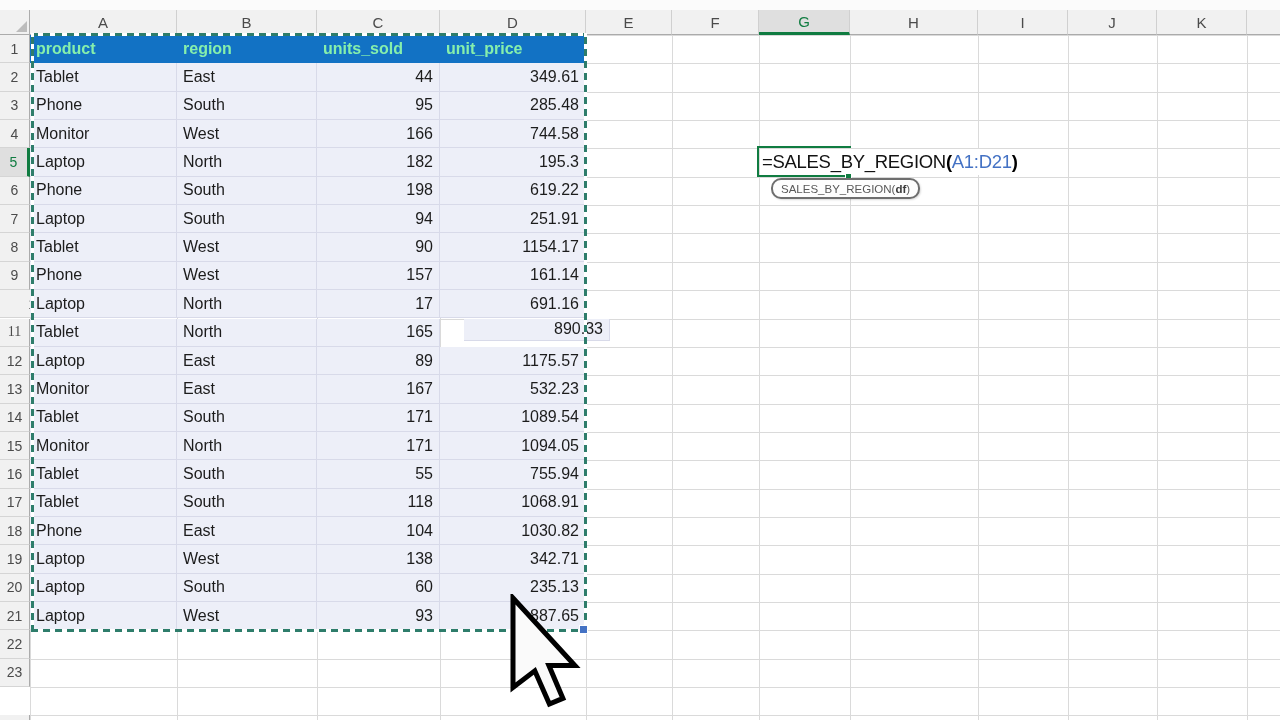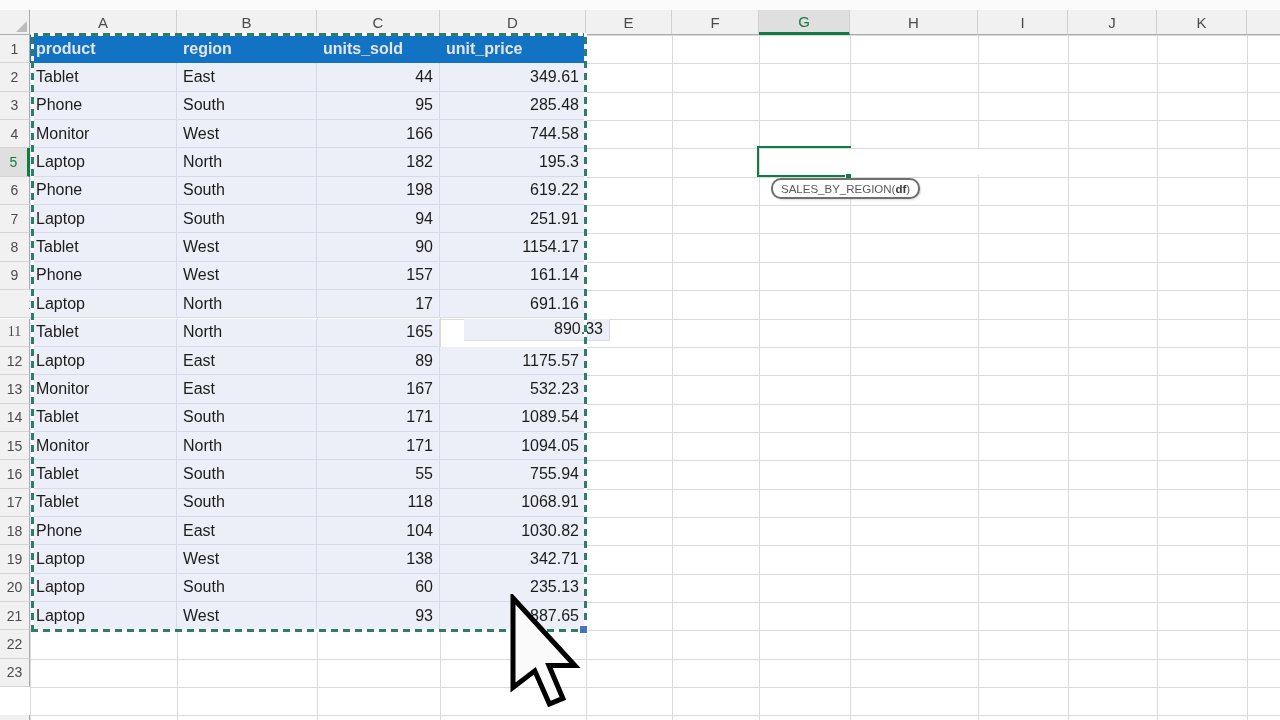--- a/index.html
+++ b/index.html
@@ -24,21 +24,21 @@
   .rowhdr { position:absolute; left:0; width:30px; background:#F1F1F1;
             border-right:1px solid #ABABAB; border-bottom:1px solid #D5D5D5;
             box-sizing:border-box; color:#4B4B4B; font-size:14px;
             display:flex; align-items:center; justify-content:center; }
   .rowhdr.active { background:#DFDFDF; color:var(--green); border-right:3px solid var(--green); }
 
   .vline, .hline { position:absolute; background:#DADADA; }
 
   .tcell { position:absolute; box-sizing:border-box; font-size:16px; color:#1C1C1C;
            display:flex; align-items:center; padding:0 6px; white-space:nowrap; overflow:hidden; }
-  .tcell.hdr  { background:var(--hdrblue); color:#e5e5e5; font-weight:700; }
+  .tcell.hdr  { background:var(--hdrblue); color:#86efac; font-weight:700; }
   .tcell.body { background:var(--bodyfill); border-right:1px solid #D8DAE9; border-bottom:1px solid #D8DAE9; }
   .tcell.num  { justify-content:flex-end; }
 
   .ants-h { position:absolute; height:3px;
             background:repeating-linear-gradient(90deg, var(--ants) 0 7px, #FFFFFF 7px 12px); }
   .ants-v { position:absolute; width:3px;
             background:repeating-linear-gradient(0deg, var(--ants) 0 7px, #FFFFFF 7px 12px); }
   #sel-handle { position:absolute; left:579px; top:625px; width:9px; height:9px;
                 background:var(--refblue); border:1px solid #FFFFFF; box-sizing:border-box; }
 
@@ -242,20 +242,21 @@
   <div class="ants-h" style="left:31px; top:33px;  width:556px;"></div>
   <div class="ants-h" style="left:31px; top:629px; width:556px;"></div>
   <div class="ants-v" style="left:31px; top:33px;  height:599px;"></div>
   <div class="ants-v" style="left:584px; top:33px; height:599px;"></div>
   <div id="sel-handle"></div>
 
   <div id="formula-bg"></div>
   <div id="active-cell-border"></div>
   <div id="active-fill-handle"></div>
 
+  <div id="formula"><span>=SALES_BY_REGION</span><span class="paren">(</span><span class="ref">A1:D21</span><span class="paren">)</span></div>
 
   <div id="func-tooltip"><span>SALES_BY_REGION(</span><span class="arg">df</span><span>)</span></div>
 
   <svg id="cursor" width="72" height="116" viewBox="0 0 72 116">
     <polygon points="4,4 4,93.4 25.8,76.8 40.4,110.1 53.9,104.4 39.9,71.6 65.9,71.6" fill="#FAFAFA" stroke="#000000" stroke-width="5" stroke-linejoin="miter"></polygon>
   </svg>
 
 </div>
 
 </body></html>

